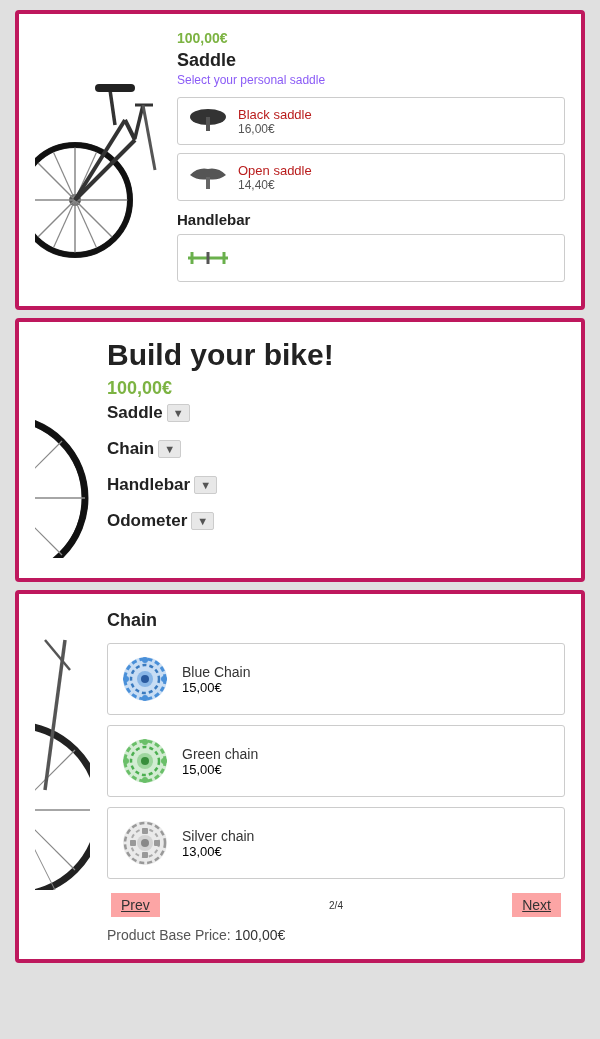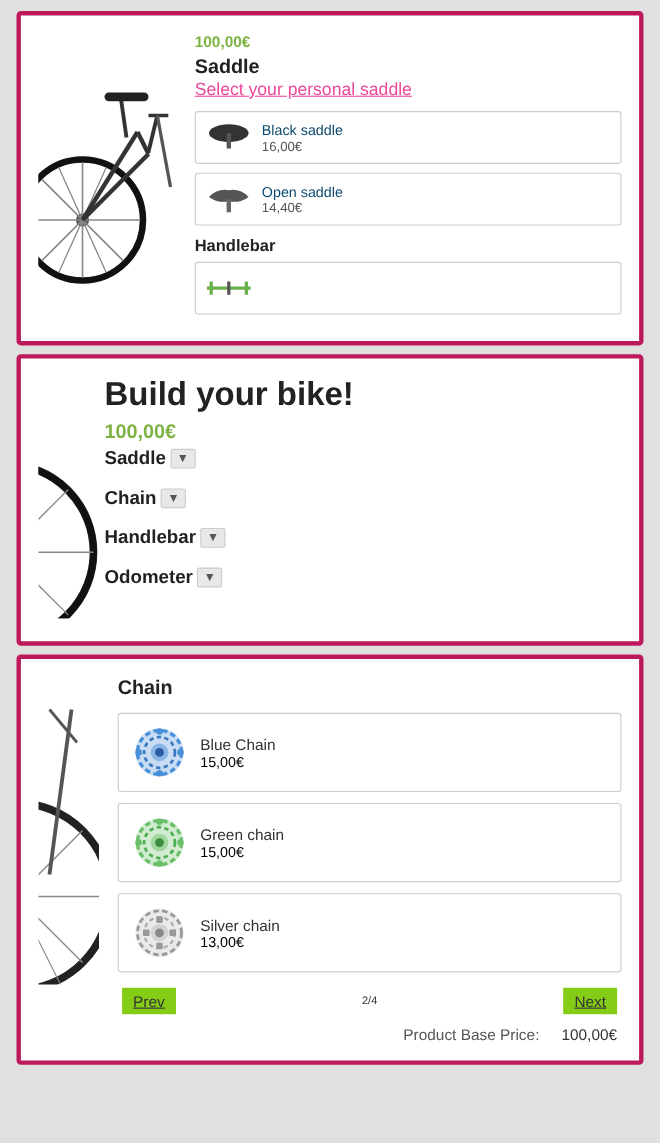--- a/index.html
+++ b/index.html
@@ -45,24 +45,23 @@
       font-weight: bold;
       margin-bottom: 4px;
     }
     .section-title {
       font-size: 18px;
       font-weight: bold;
       color: #222;
       margin-bottom: 2px;
     }
     .section-subtitle {
-      font-size: 16px;
-      color: #ec4899;
+      font-size: 12px;
+      color: #8b5cf6;
       margin-bottom: 10px;
-      text-decoration: underline;
     }
     .option-item {
       border: 1px solid #ccc;
       border-radius: 3px;
       padding: 8px 10px;
       margin-bottom: 8px;
       display: flex;
       align-items: center;
       gap: 10px;
       cursor: pointer;
@@ -71,37 +70,38 @@
       width: 40px;
       height: 30px;
       display: flex;
       align-items: center;
       justify-content: center;
       flex-shrink: 0;
     }
     .option-info {}
     .option-name {
       font-size: 13px;
-      color: #0c4a6e;
+      color: #b91c1c;
       font-weight: 500;
     }
     .option-price {
       font-size: 12px;
       color: #555;
     }
     .subsection-title {
       font-size: 15px;
       font-weight: bold;
       color: #222;
       margin: 10px 0 6px;
     }
 
     
     .card2-inner {
       display: flex;
+      gap: 12px;
       align-items: flex-start;
     }
     .card2-image {
       width: 60px;
       flex-shrink: 0;
     }
     .card2-content {
       flex: 1;
     }
     .main-title {
@@ -184,39 +184,38 @@
 
     
     .nav-row {
       display: flex;
       align-items: center;
       justify-content: space-between;
       margin-top: 14px;
       padding: 0 4px;
     }
     .nav-btn {
-      background: #84cc16;
+      background: #fca5a5;
       border: none;
       padding: 4px 10px;
       font-size: 14px;
       color: #333;
       cursor: pointer;
       text-decoration: underline;
       font-weight: 500;
     }
     .nav-counter {
       font-size: 10px;
       color: #333;
     }
     .base-price-row {
       display: flex;
-      justify-content: flex-end;
       align-items: center;
       margin-top: 10px;
-      gap: 20px;
+      gap: 4px;
       font-size: 14px;
       color: #555;
       padding-right: 4px;
     }
     .base-price-value {
       font-size: 14px;
       color: #333;
       font-weight: 500;
     }
   </style>

